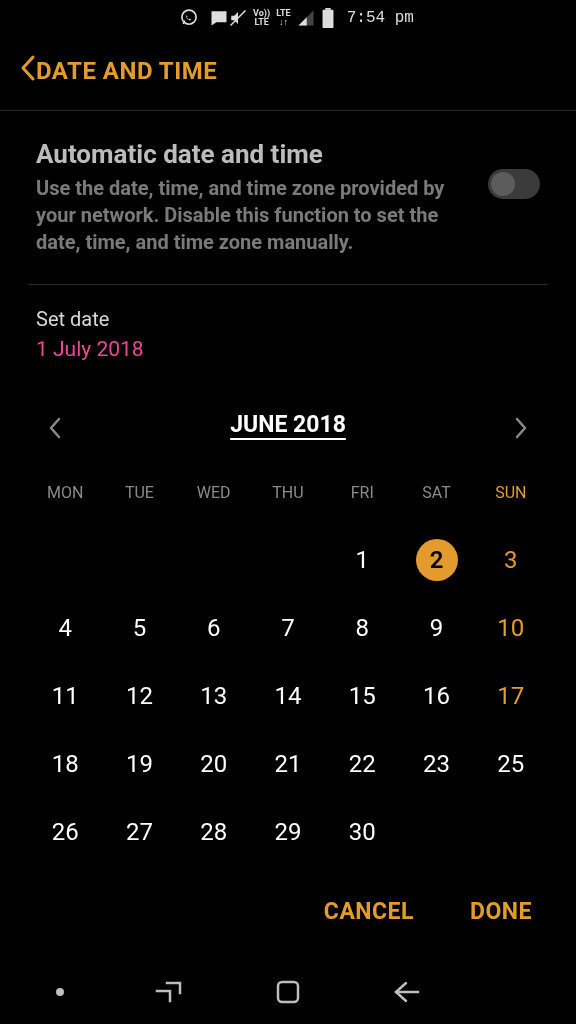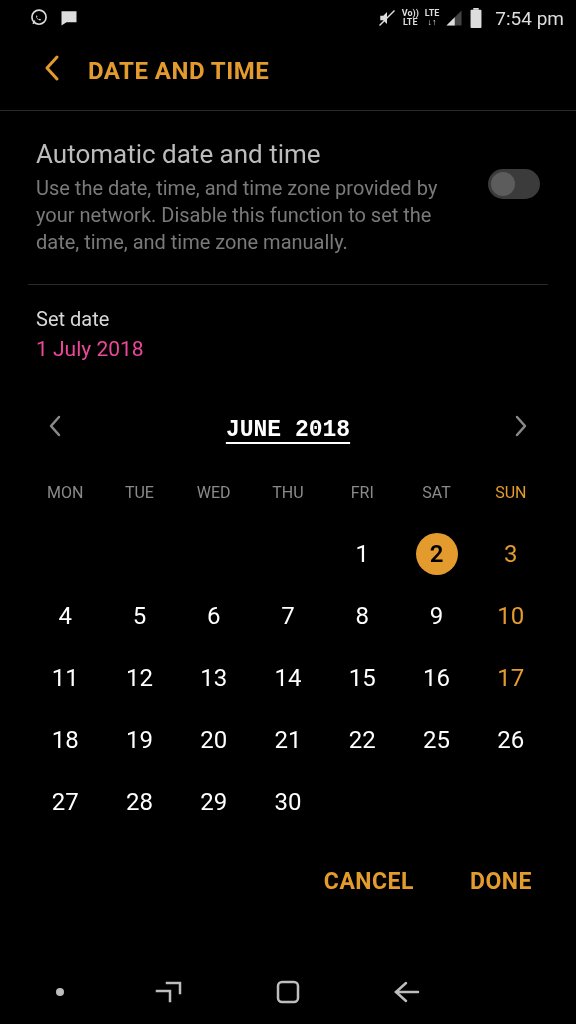--- a/index.html
+++ b/index.html
@@ -9,87 +9,85 @@
       background: #000;
       color: #fff;
       font-family: -apple-system, Roboto, "Helvetica Neue", Arial, sans-serif;
       overflow: hidden;
       position: relative;
     }
     
     .status-bar {
       height: 36px;
       display: flex;
-      justify-content: space-between;
+      justify-content: center;
       align-items: center;
       padding: 12px 12px;
       font-size: 18px;
       color: #ddd;
       margin-left: 17px;
     }
     .status-left { display: flex; gap: 10px; align-items: center; }
     .status-right { display: flex; gap: 6px; align-items: center; }
-    .status-right .time { margin-left: 6px; font-size: 19px; }
+    .status-right .time { margin-left: 6px; font-size: 16px; font-family: Liberation Mono, monospace; }
     .icon-svg { display: inline-flex; align-items: center; }
     
     .header {
       display: flex;
       align-items: center;
       padding: 18px 20px 22px 20px;
-      gap: 28px;
-      margin-left: 24px;
     }
     .back-chevron { color: #e49b2e; font-size: 26px; font-weight: 300; }
     .header-title {
       color: #e49b2e;
       font-size: 24px;
       font-weight: 700;
       letter-spacing: 0.5px;
     }
     .divider { height: 1px; background: #2a2a2a; margin: 0 0; }
     
     .setting-row {
       padding: 28px 36px 28px 36px;
       display: flex;
       justify-content: space-between;
       align-items: flex-start;
       gap: 20px;
+      font-weight: bold;
     }
     .setting-text { flex: 1; }
     .setting-title { font-size: 26px; color: #bcbcbc; margin-bottom: 6px; }
     .setting-desc { font-size: 20px; color: #7a7a7a; line-height: 1.35; }
     .toggle {
       width: 52px; height: 30px; border-radius: 15px;
       background: #3b3b3b; position: relative; margin-top: 30px;
       flex-shrink: 0;
     }
     .toggle-knob {
       width: 24px; height: 24px; border-radius: 50%;
       background: #5c5c5c; position: absolute; top: 3px; left: 3px;
     }
     .setdate-section { padding: 22px 36px 26px 36px; }
     .setdate-title { font-size: 20px; color: #d8d8d8; margin-bottom: 6px; }
     .setdate-value { font-size: 21px; color: #ec4899; }
     
     .calendar-wrap { padding: 14px 28px 0 28px; }
     .cal-header {
-      display: flex; align-items: center; justify-content: space-between;
+      display: flex; justify-content: space-between;
       padding: 10px 12px 22px 12px;
-      font-family: Liberation Mono, monospace;
     }
     .cal-nav { color: #8a8a8a; font-size: 26px; padding: 4px 8px; }
     .cal-month {
       color: #fff; font-size: 23px; font-weight: 700;
       text-decoration: underline; text-underline-offset: 6px;
       text-decoration-thickness: 2px;
     }
     .cal-grid {
       display: grid;
       grid-template-columns: repeat(7, 1fr);
-      row-gap: 22px;
+      row-gap: 28px;
       padding: 12px 0 0 0;
     }
     .cal-dow {
       text-align: center; font-size: 16px; color: #8a8a8a;
       padding-bottom: 10px;
     }
     .cal-dow.sun { color: #e49b2e; }
     .cal-cell {
       text-align: center; font-size: 24px; color: #fff;
       height: 40px; line-height: 40px; position: relative;
@@ -235,20 +233,21 @@
       <div class="cal-cell"><span>13</span></div>
       <div class="cal-cell"><span>14</span></div>
       <div class="cal-cell"><span>15</span></div>
       <div class="cal-cell"><span>16</span></div>
       <div class="cal-cell weekend"><span>17</span></div>
       <div class="cal-cell"><span>18</span></div>
       <div class="cal-cell"><span>19</span></div>
       <div class="cal-cell"><span>20</span></div>
       <div class="cal-cell"><span>21</span></div>
       <div class="cal-cell"><span>22</span></div>
+      <div class="cal-cell"><span>23</span></div>
       <div class="cal-cell"><span>25</span></div>
       <div class="cal-cell"><span>26</span></div>
       <div class="cal-cell"><span>27</span></div>
       <div class="cal-cell"><span>28</span></div>
       <div class="cal-cell"><span>29</span></div>
       <div class="cal-cell"><span>30</span></div>
     </div>
 </div>
 
 <div class="actions">

